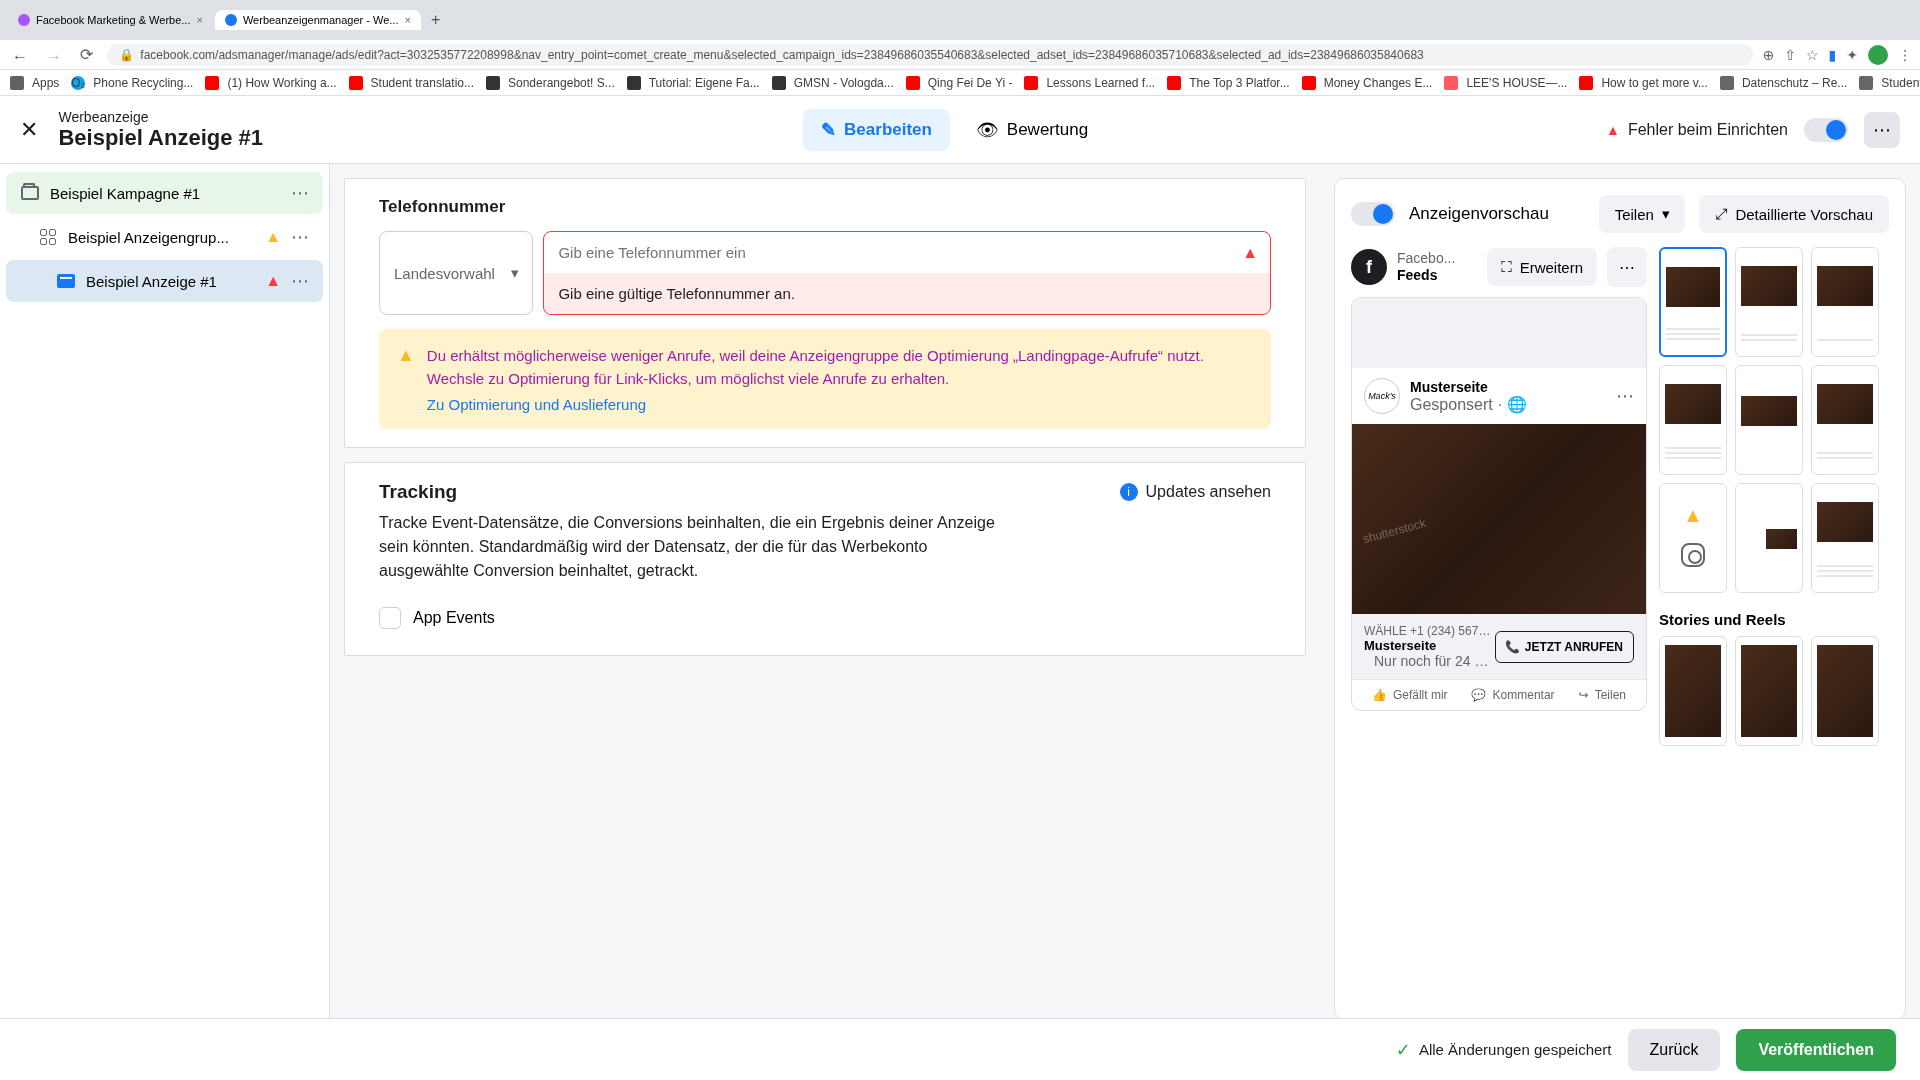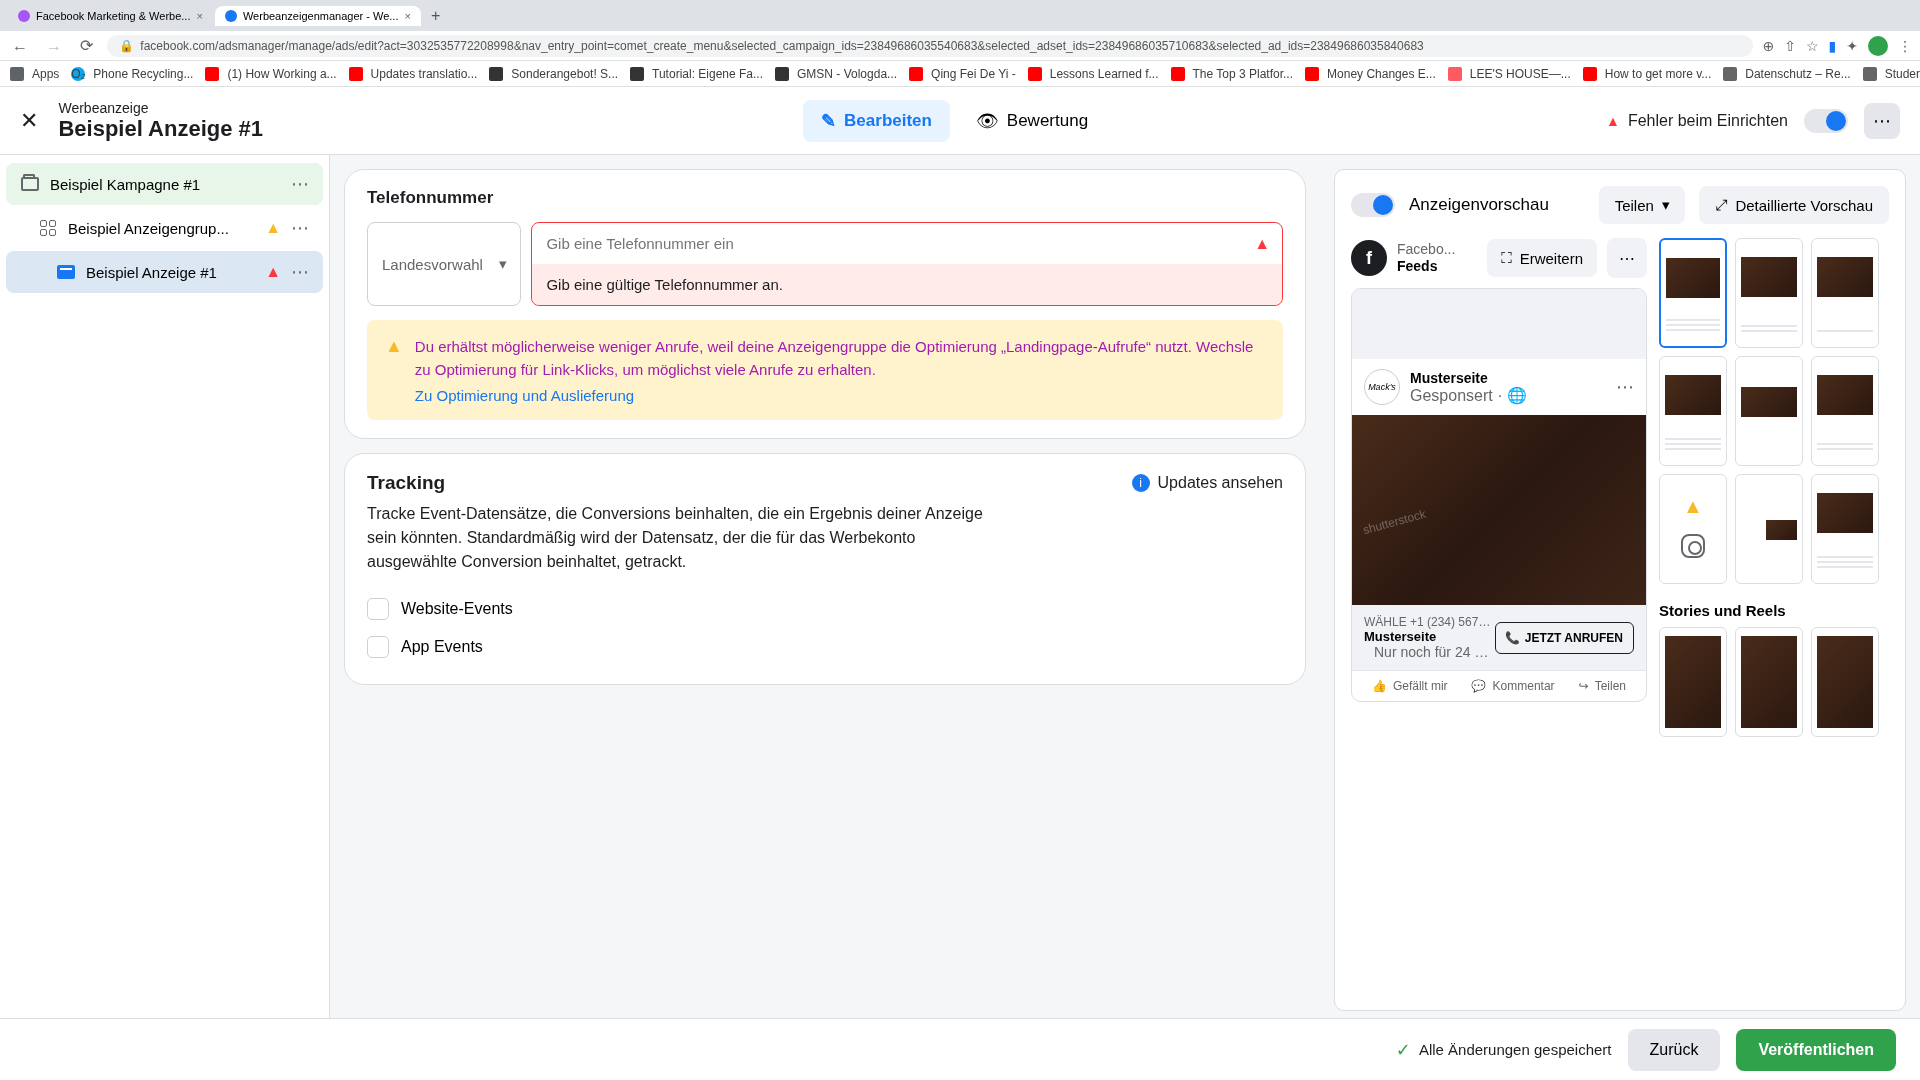--- a/index.html
+++ b/index.html
@@ -1,18 +1,18 @@
 <!DOCTYPE html>
 <html><head>
 <meta charset="utf-8">
 <style>
 * { margin: 0; padding: 0; box-sizing: border-box; font-family: Helvetica, Arial, sans-serif; }
 body { background: #f5f6f7; overflow: hidden; }
 
-.browser-chrome { background: #dee1e6; height: 31px; display: flex; align-items: center; padding: 0 8px; }
+.browser-chrome { background: #dee1e6; height: 40px; display: flex; align-items: center; padding: 0 8px; }
 .tab { background: #fff; border-radius: 8px 8px 0 0; padding: 4px 10px; font-size: 11px; display: flex; align-items: center; gap: 6px; margin-right: 2px; }
 .tab.inactive { background: transparent; }
 .tab .favicon { width: 12px; height: 12px; border-radius: 50%; }
 .tab .close { color: #666; cursor: pointer; }
 .new-tab { color: #555; font-size: 16px; padding: 0 8px; cursor: pointer; }
 
 .url-bar-row { background: #fff; height: 30px; display: flex; align-items: center; padding: 0 8px; gap: 10px; border-bottom: 1px solid #e0e0e0; }
 .nav-arrow { color: #5f6368; font-size: 16px; cursor: pointer; padding: 0 4px; }
 .url-bar { flex: 1; background: #f1f3f4; border-radius: 14px; padding: 4px 12px; font-size: 12px; color: #555; display: flex; align-items: center; gap: 6px; }
 .url-bar .lock { color: #5f6368; }
@@ -53,21 +53,21 @@
 .tree-item .err { color: #fa383e; font-size: 16px; }
 .tree-item .dots { color: #65676b; font-size: 18px; }
 .folder-icon { border: 2px solid #65676b; border-radius: 2px; width: 18px; height: 14px; position: relative; }
 .folder-icon::before { content: ''; position: absolute; top: -5px; left: 0; width: 8px; height: 3px; border: 2px solid #65676b; border-bottom: none; border-radius: 2px 2px 0 0; }
 .grid-icon { display: grid; grid-template-columns: 1fr 1fr; gap: 2px; width: 16px; height: 16px; }
 .grid-icon span { border: 1.5px solid #65676b; border-radius: 2px; }
 .ad-icon { width: 18px; height: 14px; background: #1877f2; border-radius: 2px; position: relative; }
 .ad-icon::after { content: ''; position: absolute; left: 3px; top: 3px; right: 3px; height: 2px; background: #fff; }
 
 .center-panel { flex: 1; padding: 14px 14px; overflow-y: auto; display: flex; flex-direction: column; gap: 14px; }
-.card { background: #fff; border: 1px solid #dadde1; border-radius: 20px; padding: 18px 22px; }
+.card { background: #fff; border: 1px solid #dadde1; border-radius: 2px; padding: 18px 34px; }
 .section-title { font-size: 17px; font-weight: 700; margin-bottom: 14px; color: #1c1e21; }
 .phone-row { display: flex; gap: 10px; }
 .select-box { border: 1px solid #ccd0d5; border-radius: 8px; padding: 12px 14px; display: flex; align-items: center; gap: 8px; font-size: 15px; color: #65676b; cursor: pointer; }
 .select-box .chev { margin-left: 8px; }
 .input-box { flex: 1; }
 .input-box.error { border: 1px solid #fa383e; border-radius: 8px; }
 .input-box input { width: 100%; border: none; padding: 12px 40px 12px 14px; font-size: 15px; background: transparent; outline: none; position: relative; }
 .input-wrap { position: relative; }
 .input-wrap .err-ic { position: absolute; right: 12px; top: 50%; transform: translateY(-50%); color: #fa383e; font-size: 16px; }
 .error-msg { background: #ffebe9; color: #1c1e21; padding: 12px 14px; border-radius: 0 0 8px 8px; font-size: 15px; }
@@ -183,21 +183,21 @@
   <span class="bookmark">
       <span class="bicon" style="background:#0ea5e9;border-radius:50%">O₂</span>
       <span>Phone Recycling...</span>
     </span>
   <span class="bookmark">
       <span class="bicon" style="background:#ff0000"></span>
       <span>(1) How Working a...</span>
     </span>
   <span class="bookmark">
       <span class="bicon" style="background:#ff0000"></span>
-      <span>Updates translatio...</span>
+      <span>Student translatio...</span>
     </span>
   <span class="bookmark">
       <span class="bicon" style="background:#333"></span>
       <span>Sonderangebot! S...</span>
     </span>
   <span class="bookmark">
       <span class="bicon" style="background:#333"></span>
       <span>Tutorial: Eigene Fa...</span>
     </span>
   <span class="bookmark">
@@ -330,24 +330,20 @@
 
     <div class="card">
       <div class="tracking-head">
         <div class="section-title" style="margin:0;font-size:19px">Tracking</div>
         <div class="info-link">
           <span class="info-ic">i</span>
           <span>Updates ansehen</span>
         </div>
       </div>
       <div class="tracking-desc">Tracke Event-Datensätze, die Conversions beinhalten, die ein Ergebnis deiner Anzeige sein könnten. Standardmäßig wird der Datensatz, der die für das Werbekonto ausgewählte Conversion beinhaltet, getrackt.</div>
-      <div class="check-row">
-        <span class="checkbox"></span>
-        <span class="check-label">Website-Events</span>
-      </div>
       <div class="check-row">
         <span class="checkbox"></span>
         <span class="check-label">App Events</span>
       </div>
     </div>
   </div>
 
   <div class="right-panel">
     <div class="preview-card">
       <div class="preview-head">

